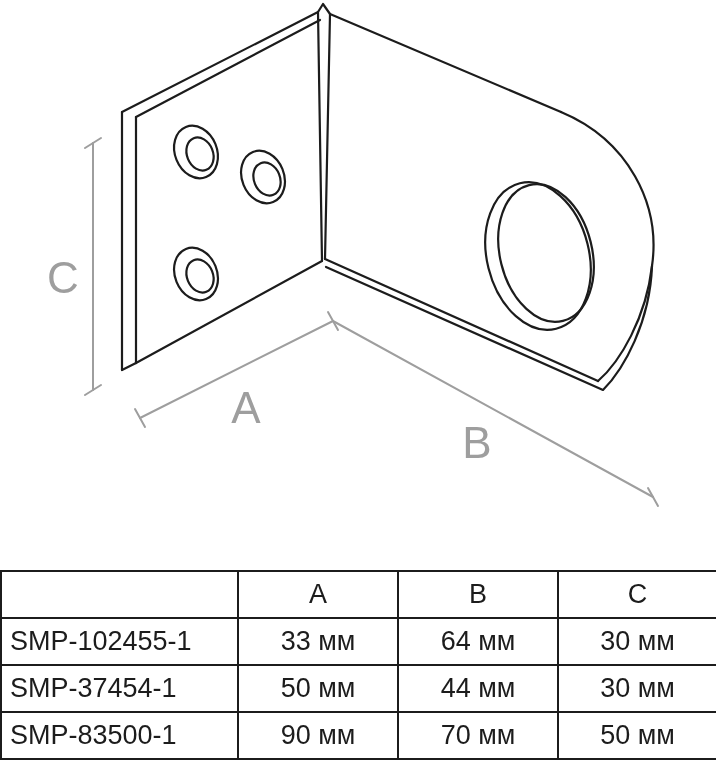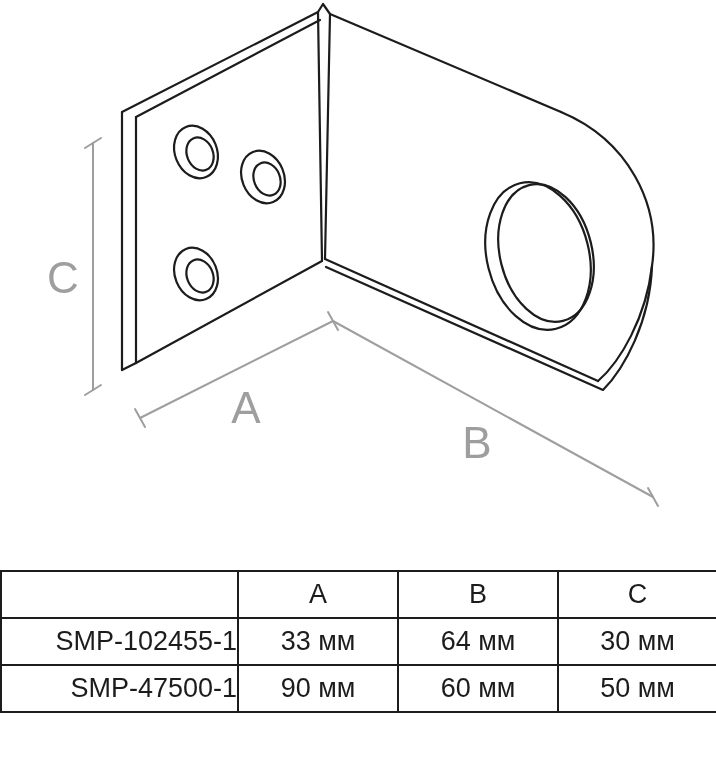--- a/index.html
+++ b/index.html
@@ -35,22 +35,22 @@
     border:2px solid var(--ink);
     height:47px;
     padding:0;
     text-align:center;
     font-weight:400;
     vertical-align:middle;
     white-space:nowrap;
     overflow:hidden;
   }
   table.spec .model{
-    text-align:right;
-    padding-left:20px;
+    text-align:left;
+    padding-left:8px;
     border-radius:10px;
   }
 </style>
 </head>
 <body>
 
 <div class="page">
 
   <div class="drawing">
     <svg width="716" height="570" viewBox="0 0 716 570">
@@ -129,21 +129,27 @@
       </tr>
     </thead>
     <tbody>
       <tr>
         <td class="model">SMP-102455-1</td>
         <td>33 мм</td>
         <td>64 мм</td>
         <td>30 мм</td>
       </tr>
       <tr>
-        <td class="model">SMP-47500-1</td>
+        <td class="model">SMP-37454-1</td>
+        <td>50 мм</td>
+        <td>44 мм</td>
+        <td>30 мм</td>
+      </tr>
+      <tr>
+        <td class="model">SMP-83500-1</td>
         <td>90 мм</td>
-        <td>60 мм</td>
+        <td>70 мм</td>
         <td>50 мм</td>
       </tr>
     </tbody>
   </table>
 
 </div>
 
 </body></html>

